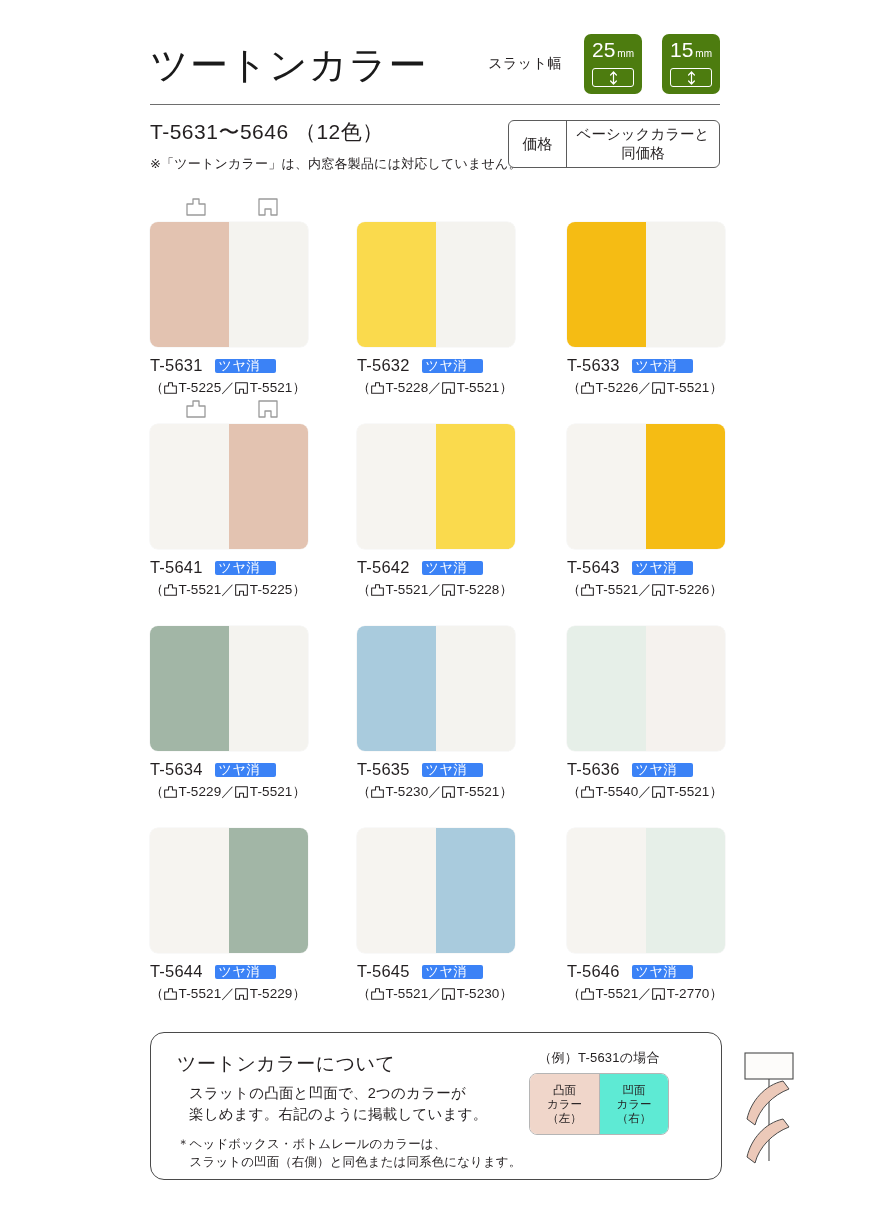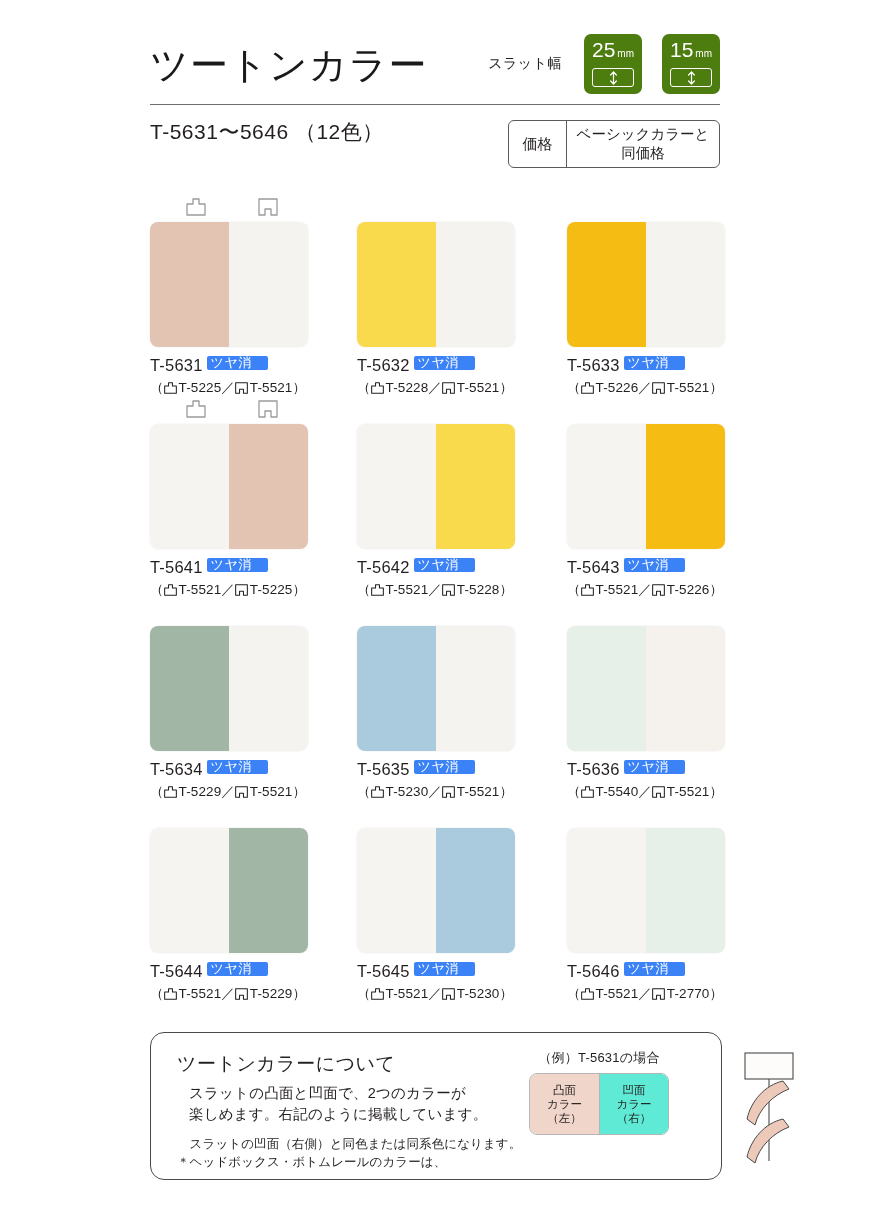--- a/index.html
+++ b/index.html
@@ -78,21 +78,21 @@
   .facemark.right { left:108px; }
   .facemark svg { display:block; }
 
   .swatch {
     width:158px; height:125px; border-radius:8px; overflow:hidden;
     display:flex; box-shadow:0 0 0 0.6px rgba(0,0,0,0.05);
   }
   .swatch .half { width:50%; height:100%; }
 
   .labelrow {
-    margin-top:9px; display:flex; align-items:flex-start; gap:4px;
+    margin-top:9px; display:flex; align-items:center; gap:12px;
     white-space:nowrap;
   }
   .code { font-size:16.5px; letter-spacing:0.2px; color:#231f20; }
   .matte {
     background:#3b82f6; color:#ffffff; font-size:13px; letter-spacing:0.5px;
     padding:2px 16px 2px 4px; border-radius:2px; line-height:10px;
   }
   .sub {
     margin-top:4px; font-size:13.5px; color:#231f20; letter-spacing:0.1px;
     display:flex; align-items:center; white-space:nowrap;
@@ -157,20 +157,21 @@
             <path d="M5.5 1 L5.5 13 M5.5 1 L2.6 4 M5.5 1 L8.4 4 M5.5 13 L2.6 10 M5.5 13 L8.4 10" stroke="#ffffff" stroke-width="1.2" fill="none" stroke-linecap="round"></path>
           </svg>
         </div>
       </div>
     </div>
   </div>
 
   <div class="rule"></div>
 
   <div class="subtitle">T-5631〜5646 （12色）</div>
+  <div class="note">※「ツートンカラー」は、内窓各製品には対応していません。</div>
 
   <div class="price-box">
     <div class="price-key">価格</div>
     <div class="price-val">ベーシックカラーと同価格</div>
   </div>
 
   <div class="grid" id="grid">
       <div class="row">
         <div class="cell c0">
           <div class="facemarks">
@@ -515,22 +516,22 @@
       </div>
     </div>
 
   <div class="explain">
     <div class="ex-title">ツートンカラーについて</div>
     <div class="ex-body">
       <div>スラットの凸面と凹面で、2つのカラーが</div>
       <div>楽しめます。右記のように掲載しています。</div>
     </div>
     <div class="ex-foot">
+      <div>＊ヘッドボックス・ボトムレールのカラーは、</div>
       <div>　スラットの凹面（右側）と同色または同系色になります。</div>
-      <div>＊ヘッドボックス・ボトムレールのカラーは、</div>
     </div>
 
     <div class="ex-example">
       <div class="ex-cap">（例）T-5631の場合</div>
       <div class="ex-swatch">
         <div class="eh" id="ex-left" style="background: rgb(240, 214, 202);">
           <span>凸面</span>
           <span>カラー</span>
           <span>（左）</span>
         </div>

